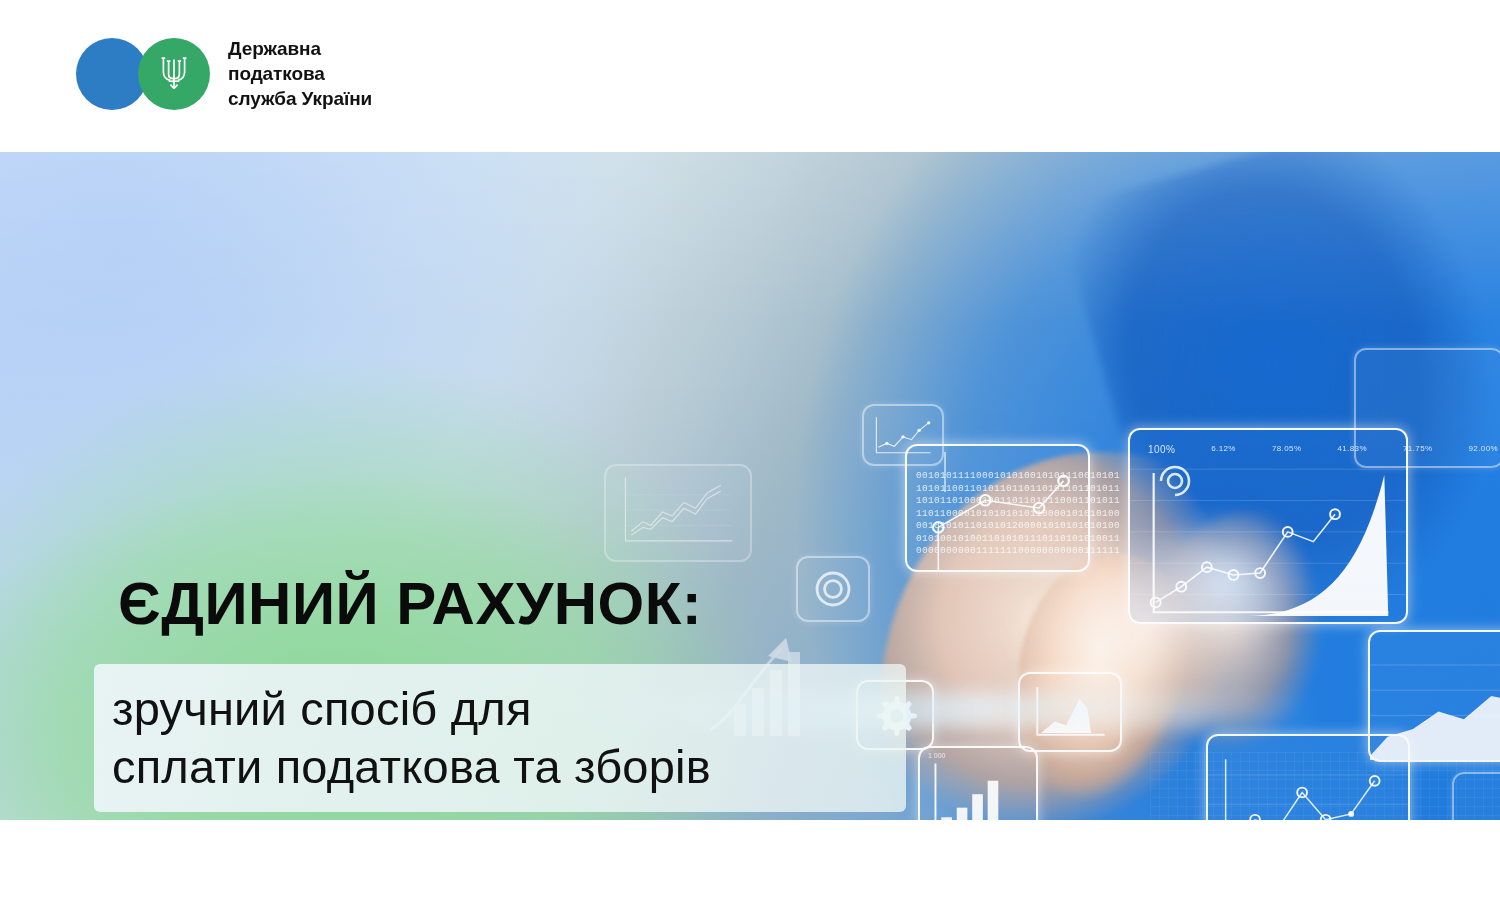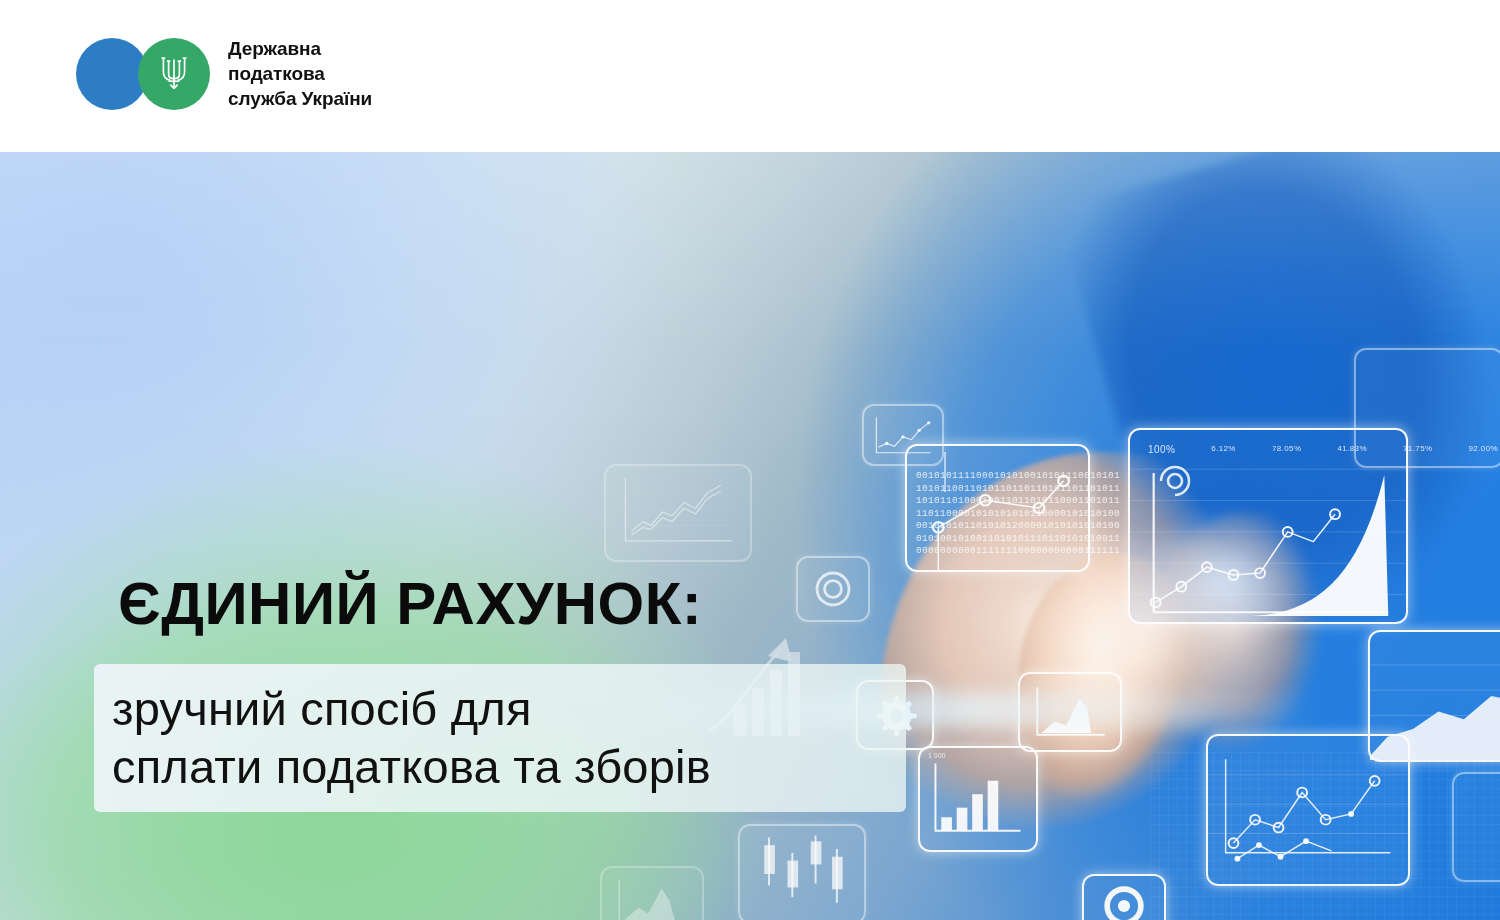--- a/index.html
+++ b/index.html
@@ -58,21 +58,21 @@
     line-height:1.32;
     color:#111111;
     letter-spacing:-0.1px;
     white-space:pre-line;
   }
 
   
   .hero {
     position:absolute;
     left:0; top:152px;
-    width:1500px; height:768px;
+    width:1500px; height:668px;
     overflow:hidden;
     background:#cfe0f4;
   }
 
   
   .bg-base {
     position:absolute; inset:0;
     background:
       radial-gradient(ellipse 620px 520px at 22% 86%, rgba(152,221,163,0.95) 0%, rgba(152,221,163,0.55) 42%, rgba(152,221,163,0) 72%),
       radial-gradient(ellipse 700px 640px at 8% 12%, rgba(178,206,246,0.98) 0%, rgba(190,214,247,0.5) 55%, rgba(190,214,247,0) 80%),

